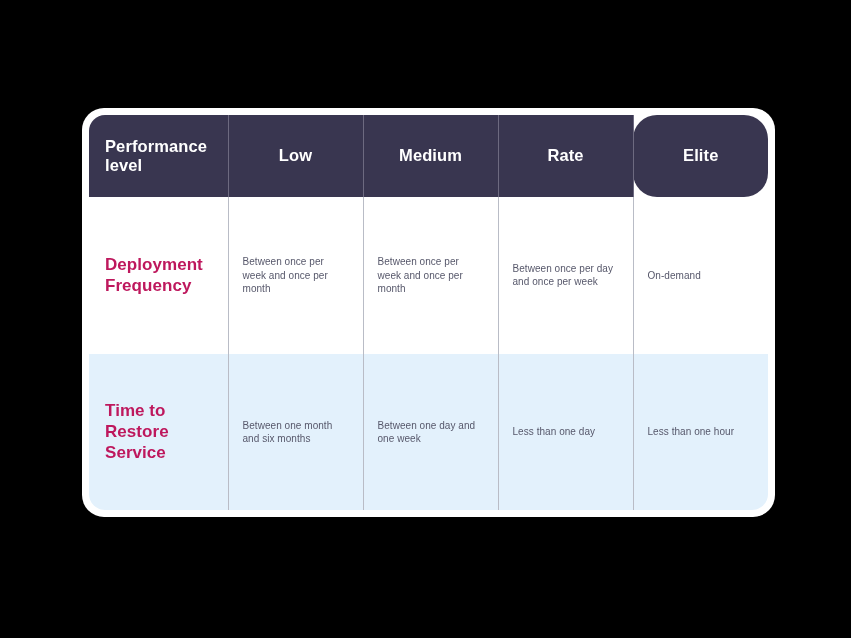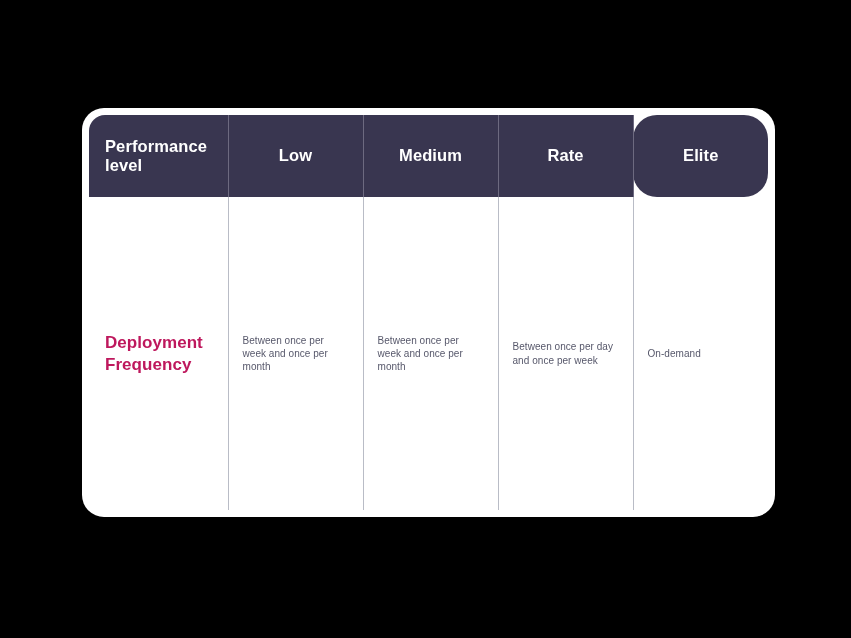--- a/index.html
+++ b/index.html
@@ -146,18 +146,25 @@
           </tr>
         </thead>
         <tbody>
           <tr class="plain">
             <td class="row-label">Deployment Frequency</td>
             <td class="cell">Between once per week and once per month</td>
             <td class="cell">Between once per week and once per month</td>
             <td class="cell">Between once per day and once per week</td>
             <td class="cell">On-demand</td>
           </tr>
+          <tr class="shaded">
+            <td class="row-label">Time to Restore Service</td>
+            <td class="cell">Between one month and six months</td>
+            <td class="cell">Between one day and one week</td>
+            <td class="cell">Less than one day</td>
+            <td class="cell">Less than one hour</td>
+          </tr>
         </tbody>
       </table>
     </div>
   </div>
 
 </div>
 
 </body></html>

